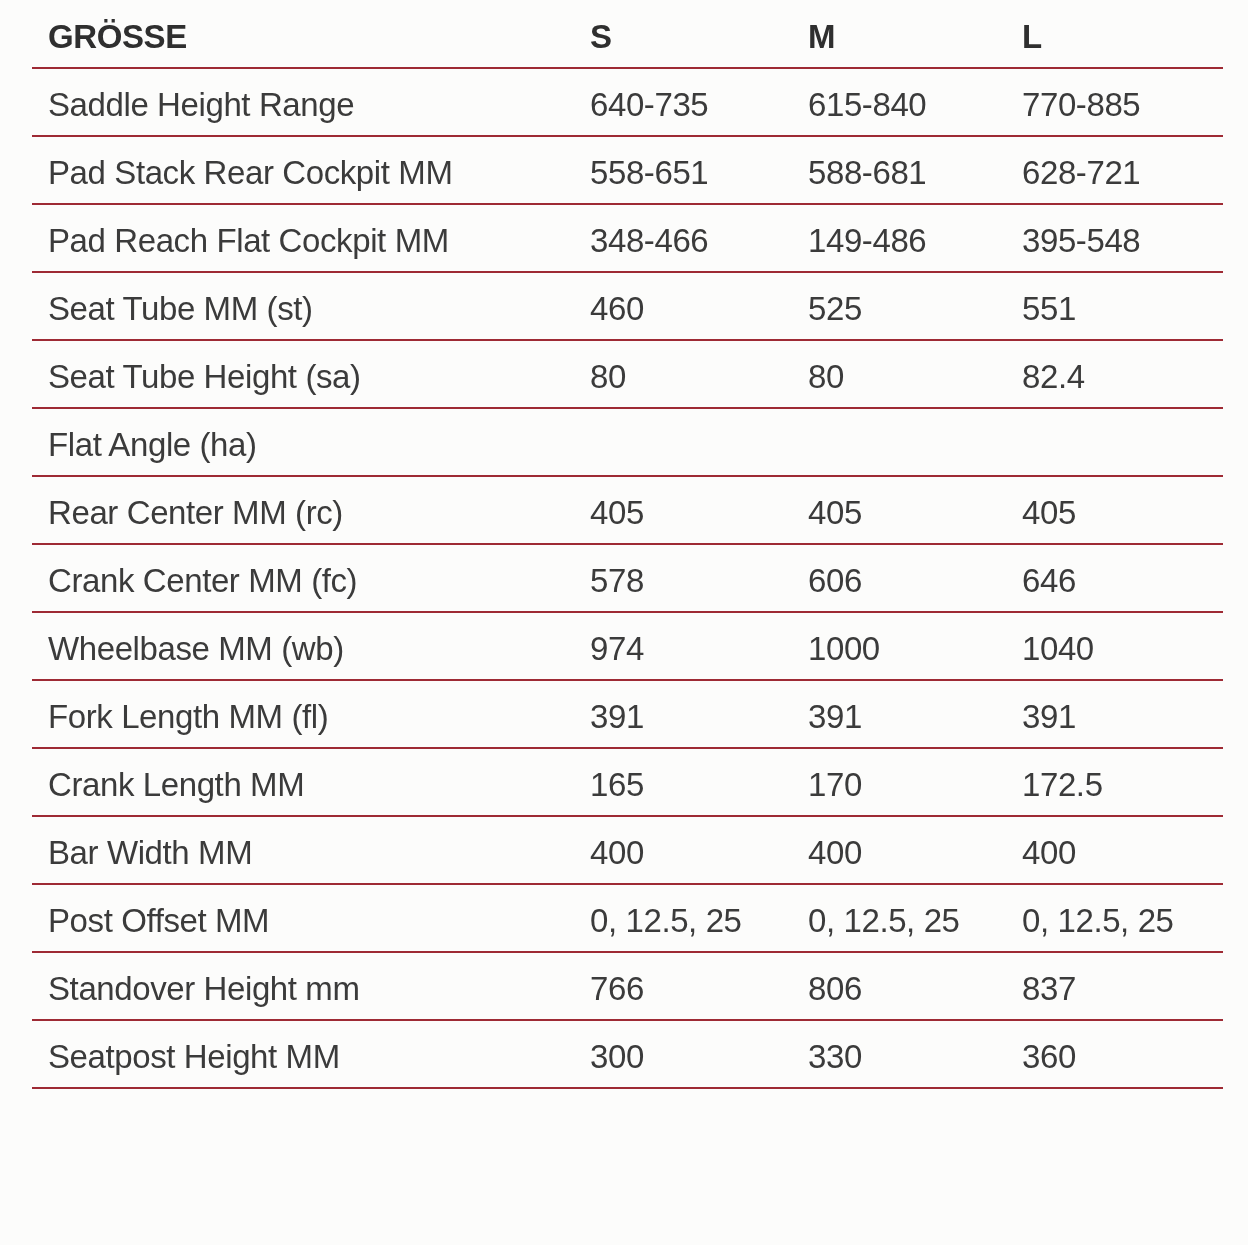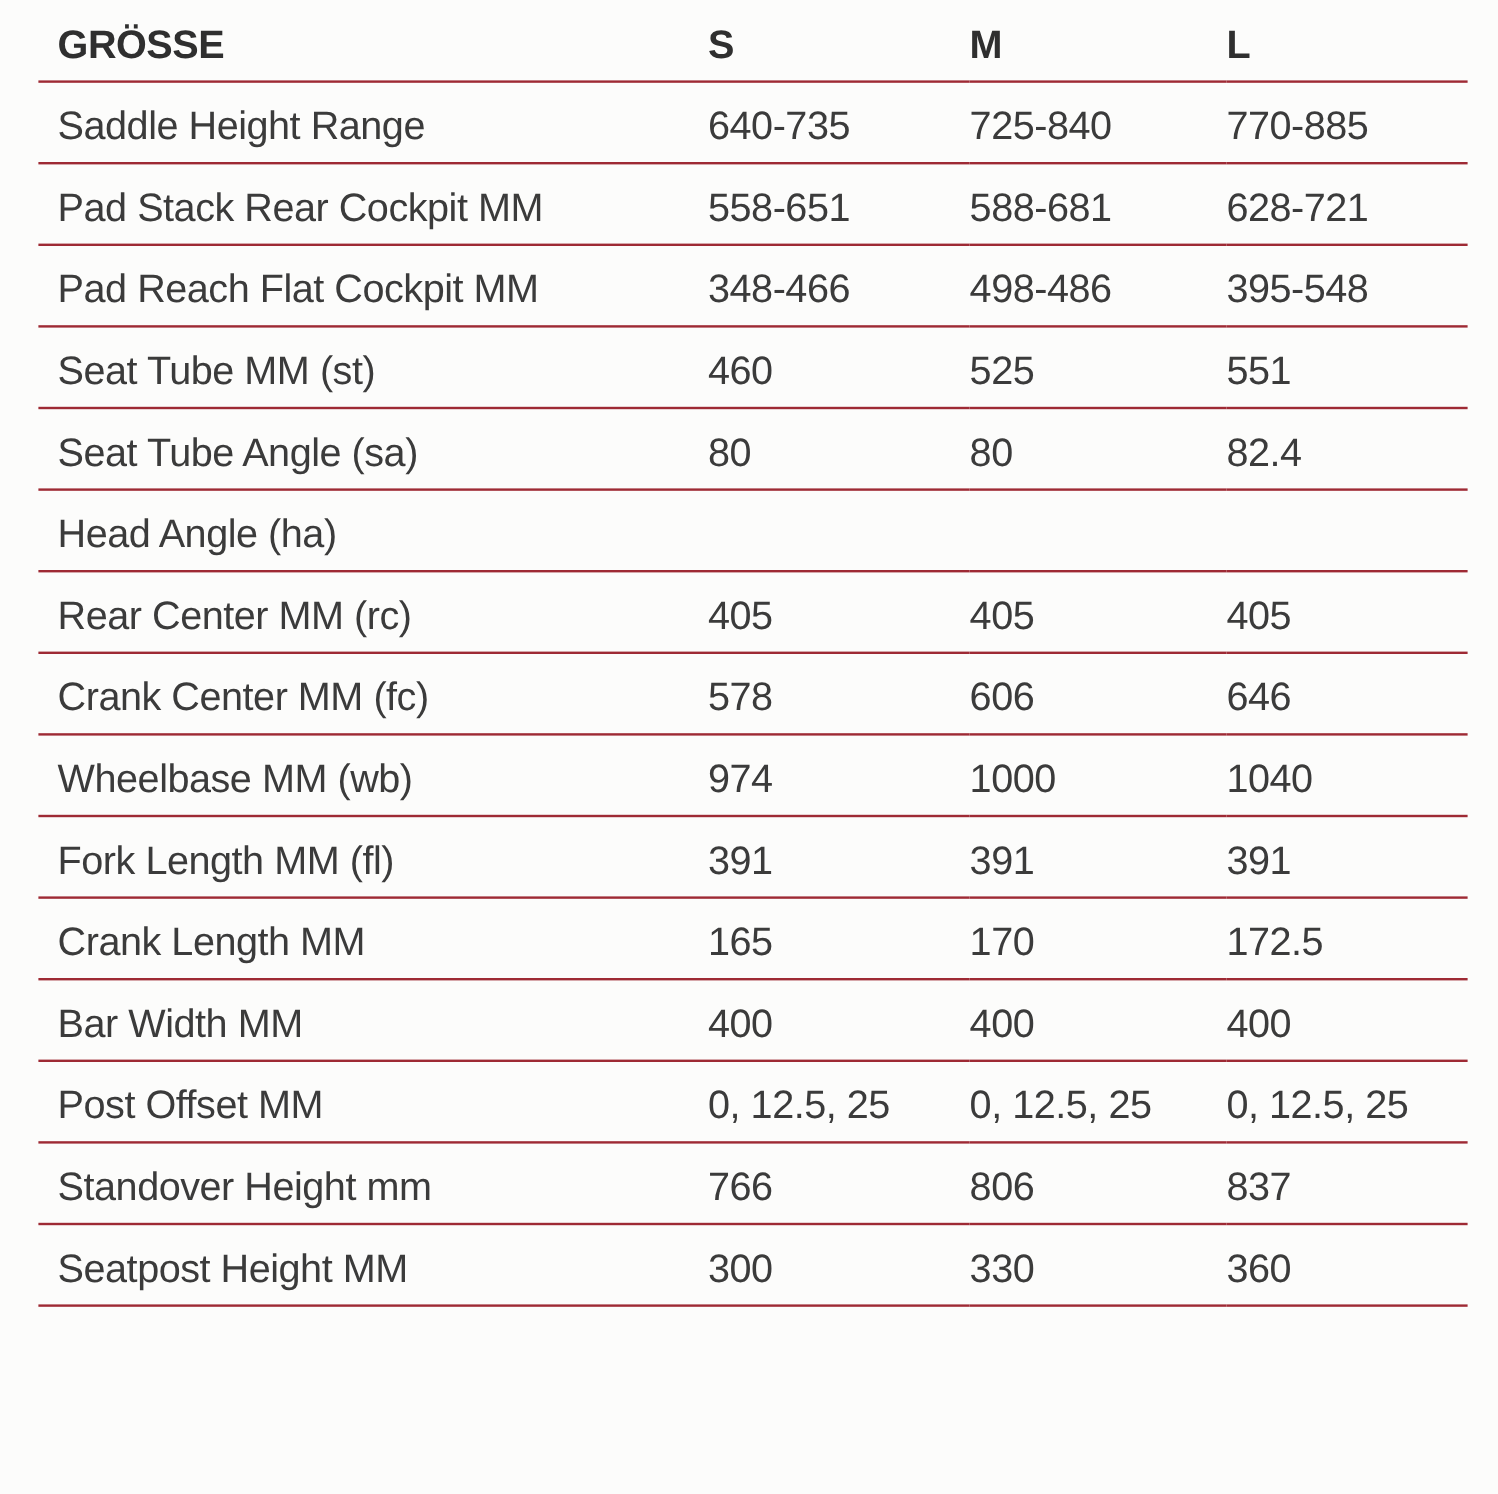--- a/index.html
+++ b/index.html
@@ -57,49 +57,49 @@
       <th class="label-cell">GRÖSSE</th>
       <th>S</th>
       <th>M</th>
       <th>L</th>
     </tr>
   </thead>
   <tbody>
       <tr>
         <td class="label-cell">Saddle Height Range</td>
         <td class="value-cell">640-735</td>
-        <td class="value-cell">725-840</td>
+        <td class="value-cell">615-840</td>
         <td class="value-cell">770-885</td>
       </tr>
       <tr>
         <td class="label-cell">Pad Stack Rear Cockpit MM</td>
         <td class="value-cell">558-651</td>
         <td class="value-cell">588-681</td>
         <td class="value-cell">628-721</td>
       </tr>
       <tr>
         <td class="label-cell">Pad Reach Flat Cockpit MM</td>
         <td class="value-cell">348-466</td>
-        <td class="value-cell">498-486</td>
+        <td class="value-cell">149-486</td>
         <td class="value-cell">395-548</td>
       </tr>
       <tr>
         <td class="label-cell">Seat Tube MM (st)</td>
         <td class="value-cell">460</td>
         <td class="value-cell">525</td>
         <td class="value-cell">551</td>
       </tr>
       <tr>
-        <td class="label-cell">Seat Tube Angle (sa)</td>
+        <td class="label-cell">Seat Tube Height (sa)</td>
         <td class="value-cell">80</td>
         <td class="value-cell">80</td>
         <td class="value-cell">82.4</td>
       </tr>
       <tr>
-        <td class="label-cell">Head Angle (ha)</td>
+        <td class="label-cell">Flat Angle (ha)</td>
         <td class="value-cell"></td>
         <td class="value-cell"></td>
         <td class="value-cell"></td>
       </tr>
       <tr>
         <td class="label-cell">Rear Center MM (rc)</td>
         <td class="value-cell">405</td>
         <td class="value-cell">405</td>
         <td class="value-cell">405</td>
       </tr>

